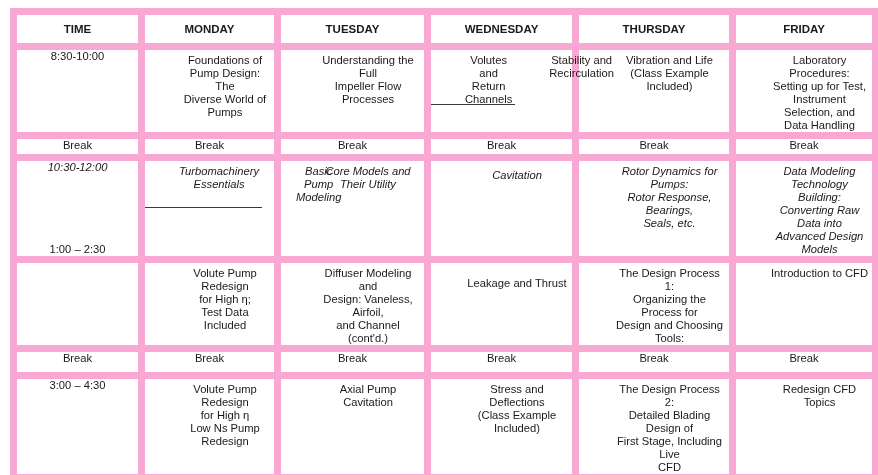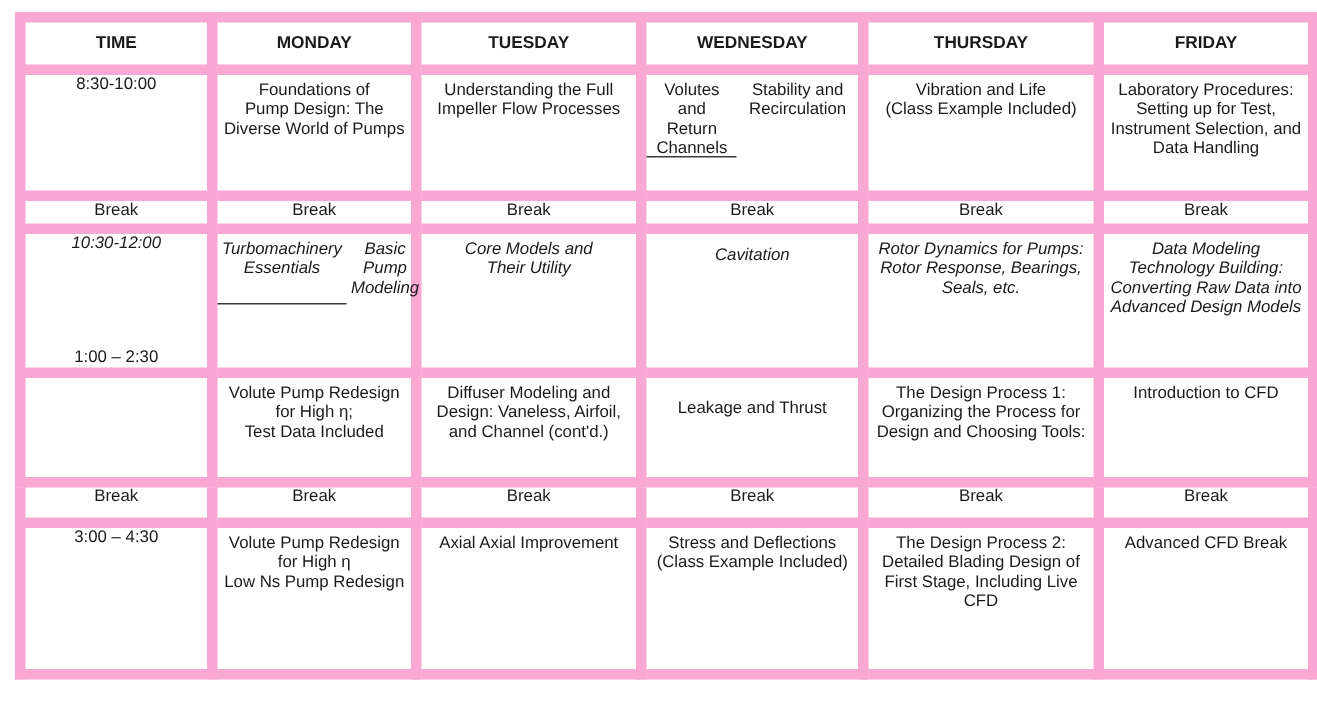--- a/index.html
+++ b/index.html
@@ -15,21 +15,21 @@
     }
     table.sched td, table.sched th {
       border: 7px solid #f9a8d4;
       padding: 0;
       text-align: center;
       vertical-align: top;
     }
     table.sched { border: 1.5px solid #222; }
     th { font-weight: bold; font-size: 11.5px; vertical-align: middle !important; height: 28px; }
     td.time { vertical-align: middle; }
-    .cell-text { display: block; padding: 4px 3px 0 3px; }
+    .cell-text { display: block; padding: 4px 3px 0 3px; margin-left: 31px; }
     td.mid { vertical-align: middle; }
     .split { display: flex; flex-direction: row; height: 100%; }
     .split .top { border-bottom: 1px solid #3a3a3a; }
     .split .top .cell-text, .split .bot .cell-text { padding-top: 4px; }
     td.splitcell { padding: 0; }
     .r-am1 { height: 84px; padding-left: 32px; }
     .r-br1 { height: 22px; }
     .r-am2 { height: 96px; font-style: italic; }
     .r-lun { height: 20px; }
     .r-pm1 { height: 73px; }
@@ -158,26 +158,26 @@
     </tr>
 
     <tr class="r-pm2">
       <td class="time">
           <span class="mid-text">3:00 – 4:30</span>
         </td>
       <td>
           <span class="cell-text">Volute Pump Redesign<br>for High η<br>Low Ns Pump Redesign</span>
         </td>
       <td>
-          <span class="cell-text">Axial Axial Improvement</span>
+          <span class="cell-text">Axial Pump Cavitation</span>
         </td>
       <td>
           <span class="cell-text">Stress and Deflections<br>(Class Example Included)</span>
         </td>
       <td>
           <span class="cell-text">The Design Process 2:<br>Detailed Blading Design of<br>First Stage, Including Live<br>CFD</span>
         </td>
       <td>
-          <span class="cell-text">Advanced CFD Break</span>
+          <span class="cell-text">Redesign CFD Topics</span>
         </td>
     </tr>
   </tbody>
 </table>
 
 </body></html>

